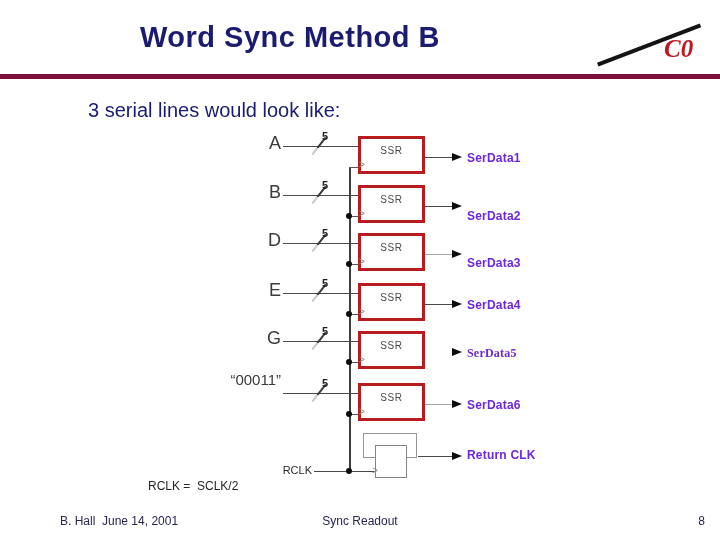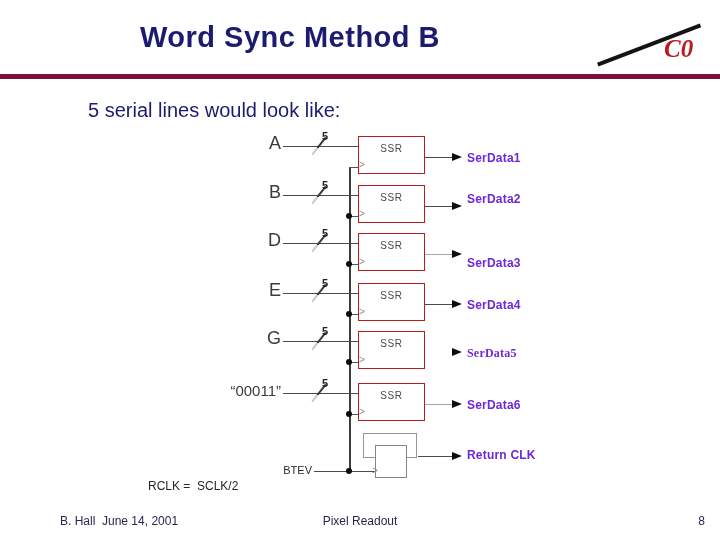--- a/index.html
+++ b/index.html
@@ -44,21 +44,21 @@
     position:absolute;width:0;height:0;
     border-top:4.5px solid transparent;border-bottom:4.5px solid transparent;
     border-left:10px solid #0d0d0d;
   }
   .rowlabel{
     position:absolute;left:170px;width:111px;text-align:right;
     font-size:18px;color:#3b3b3b;line-height:18px;
   }
   .rowlabel.small{font-size:15px;line-height:16px;}
   .ssrbox{
-    position:absolute;left:358px;width:67px;height:38px;border:1px solid #b91c1c;
+    position:absolute;left:358px;width:67px;height:38px;border:3px solid #b91c1c;
     box-sizing:border-box;background:#ffffff;
     text-align:center;padding-top:6px;font-size:10px;color:#4a4a4a;letter-spacing:0.6px;
   }
   .caret{position:absolute;left:359px;font-size:10px;color:#8a8a8a;line-height:10px;}
   .busslash{
     position:absolute;left:308px;width:22px;height:2px;
     background:linear-gradient(90deg,#c9c9c9 40%, #3a3a3a 40%);
     transform:rotate(-52deg);
   }
   .buswidth{position:absolute;left:322px;font-size:11px;font-weight:600;color:#222;}
@@ -88,32 +88,32 @@
 
   <div class="title">Word Sync Method B</div>
 
   <div class="logo">
     <div class="logo-slash"></div>
     <span class="logo-bottom">C0</span>
   </div>
 
   <div class="rule"></div>
 
-  <div class="subtitle">5 serial lines would look like:</div>
+  <div class="subtitle">3 serial lines would look like:</div>
 
   <div id="diagram">
 
     <div class="vclock"></div>
 
     <div class="outer-rect"></div>
     <div class="ff-box"></div>
     <div class="wire return-wire abs"></div>
     <div class="arrow return-arrow"></div>
     <div class="outlabel return-label">Return CLK</div>
-    <div class="sclk-label">BTEV</div>
+    <div class="sclk-label">RCLK</div>
     <div class="wire sclk-wire abs"></div>
     <div class="dot sclk-dot"></div>
     <div class="caret ff-caret">&gt;</div>
     <div class="equation">RCLK =  SCLK/2</div>
   <div class="rowlabel" style="top: 134px;">A</div>
       <div class="wire" style="left: 283px; top: 146px; width: 75px;"></div>
       <div class="busslash" style="top: 145px;"></div>
       <div class="buswidth" style="top: 130px;">5</div>
       <div class="ssrbox" style="top: 136px;">SSR</div>
       <div class="caret" style="top: 160px;">&gt;</div>
@@ -124,21 +124,21 @@
       <div class="rowlabel" style="top: 183px;">B</div>
       <div class="wire" style="left: 283px; top: 195px; width: 75px;"></div>
       <div class="busslash" style="top: 194px;"></div>
       <div class="buswidth" style="top: 179px;">5</div>
       <div class="ssrbox" style="top: 185px;">SSR</div>
       <div class="caret" style="top: 209px;">&gt;</div>
       <div class="stub" style="top: 216px;"></div>
       <div class="dot" style="left: 346px; top: 213px;"></div>
       <div class="wire" style="left: 425px; top: 206px; width: 27px;"></div>
       <div class="arrow" style="left: 452px; top: 202px;"></div>
-      <div class="outlabel" style="top: 192px;">SerData2</div>
+      <div class="outlabel" style="top: 209px;">SerData2</div>
       <div class="rowlabel" style="top: 231px;">D</div>
       <div class="wire" style="left: 283px; top: 243px; width: 75px;"></div>
       <div class="busslash" style="top: 242px;"></div>
       <div class="buswidth" style="top: 227px;">5</div>
       <div class="ssrbox" style="top: 233px;">SSR</div>
       <div class="caret" style="top: 257px;">&gt;</div>
       <div class="stub" style="top: 264px;"></div>
       <div class="dot" style="left: 346px; top: 261px;"></div>
       <div class="wire faint" style="left: 425px; top: 254px; width: 27px;"></div>
       <div class="arrow" style="left: 452px; top: 250px;"></div>
@@ -157,30 +157,30 @@
       <div class="rowlabel" style="top: 329px;">G</div>
       <div class="wire" style="left: 283px; top: 341px; width: 75px;"></div>
       <div class="busslash" style="top: 340px;"></div>
       <div class="buswidth" style="top: 325px;">5</div>
       <div class="ssrbox" style="top: 331px;">SSR</div>
       <div class="caret" style="top: 355px;">&gt;</div>
       <div class="stub" style="top: 362px;"></div>
       <div class="dot" style="left: 346px; top: 359px;"></div>
       <div class="arrow" style="left: 452px; top: 348px;"></div>
       <div class="outlabel" style="top: 346px; font-family: Liberation Serif, serif;">SerData5</div>
-      <div class="rowlabel small" style="top: 383px;">“00011”</div>
+      <div class="rowlabel small" style="top: 372px;">“00011”</div>
       <div class="wire" style="left: 283px; top: 393px; width: 75px;"></div>
       <div class="busslash" style="top: 392px;"></div>
       <div class="buswidth" style="top: 377px;">5</div>
       <div class="ssrbox" style="top: 383px;">SSR</div>
       <div class="caret" style="top: 407px;">&gt;</div>
       <div class="stub" style="top: 414px;"></div>
       <div class="dot" style="left: 346px; top: 411px;"></div>
       <div class="wire faint" style="left: 425px; top: 404px; width: 27px;"></div>
       <div class="arrow" style="left: 452px; top: 400px;"></div>
       <div class="outlabel" style="top: 398px;">SerData6</div>
     </div>
 
   <div class="footer-left">B. Hall  June 14, 2001</div>
-  <div class="footer-center">Pixel Readout</div>
+  <div class="footer-center">Sync Readout</div>
   <div class="footer-right">8</div>
 
 </div>
 
 </body></html>

